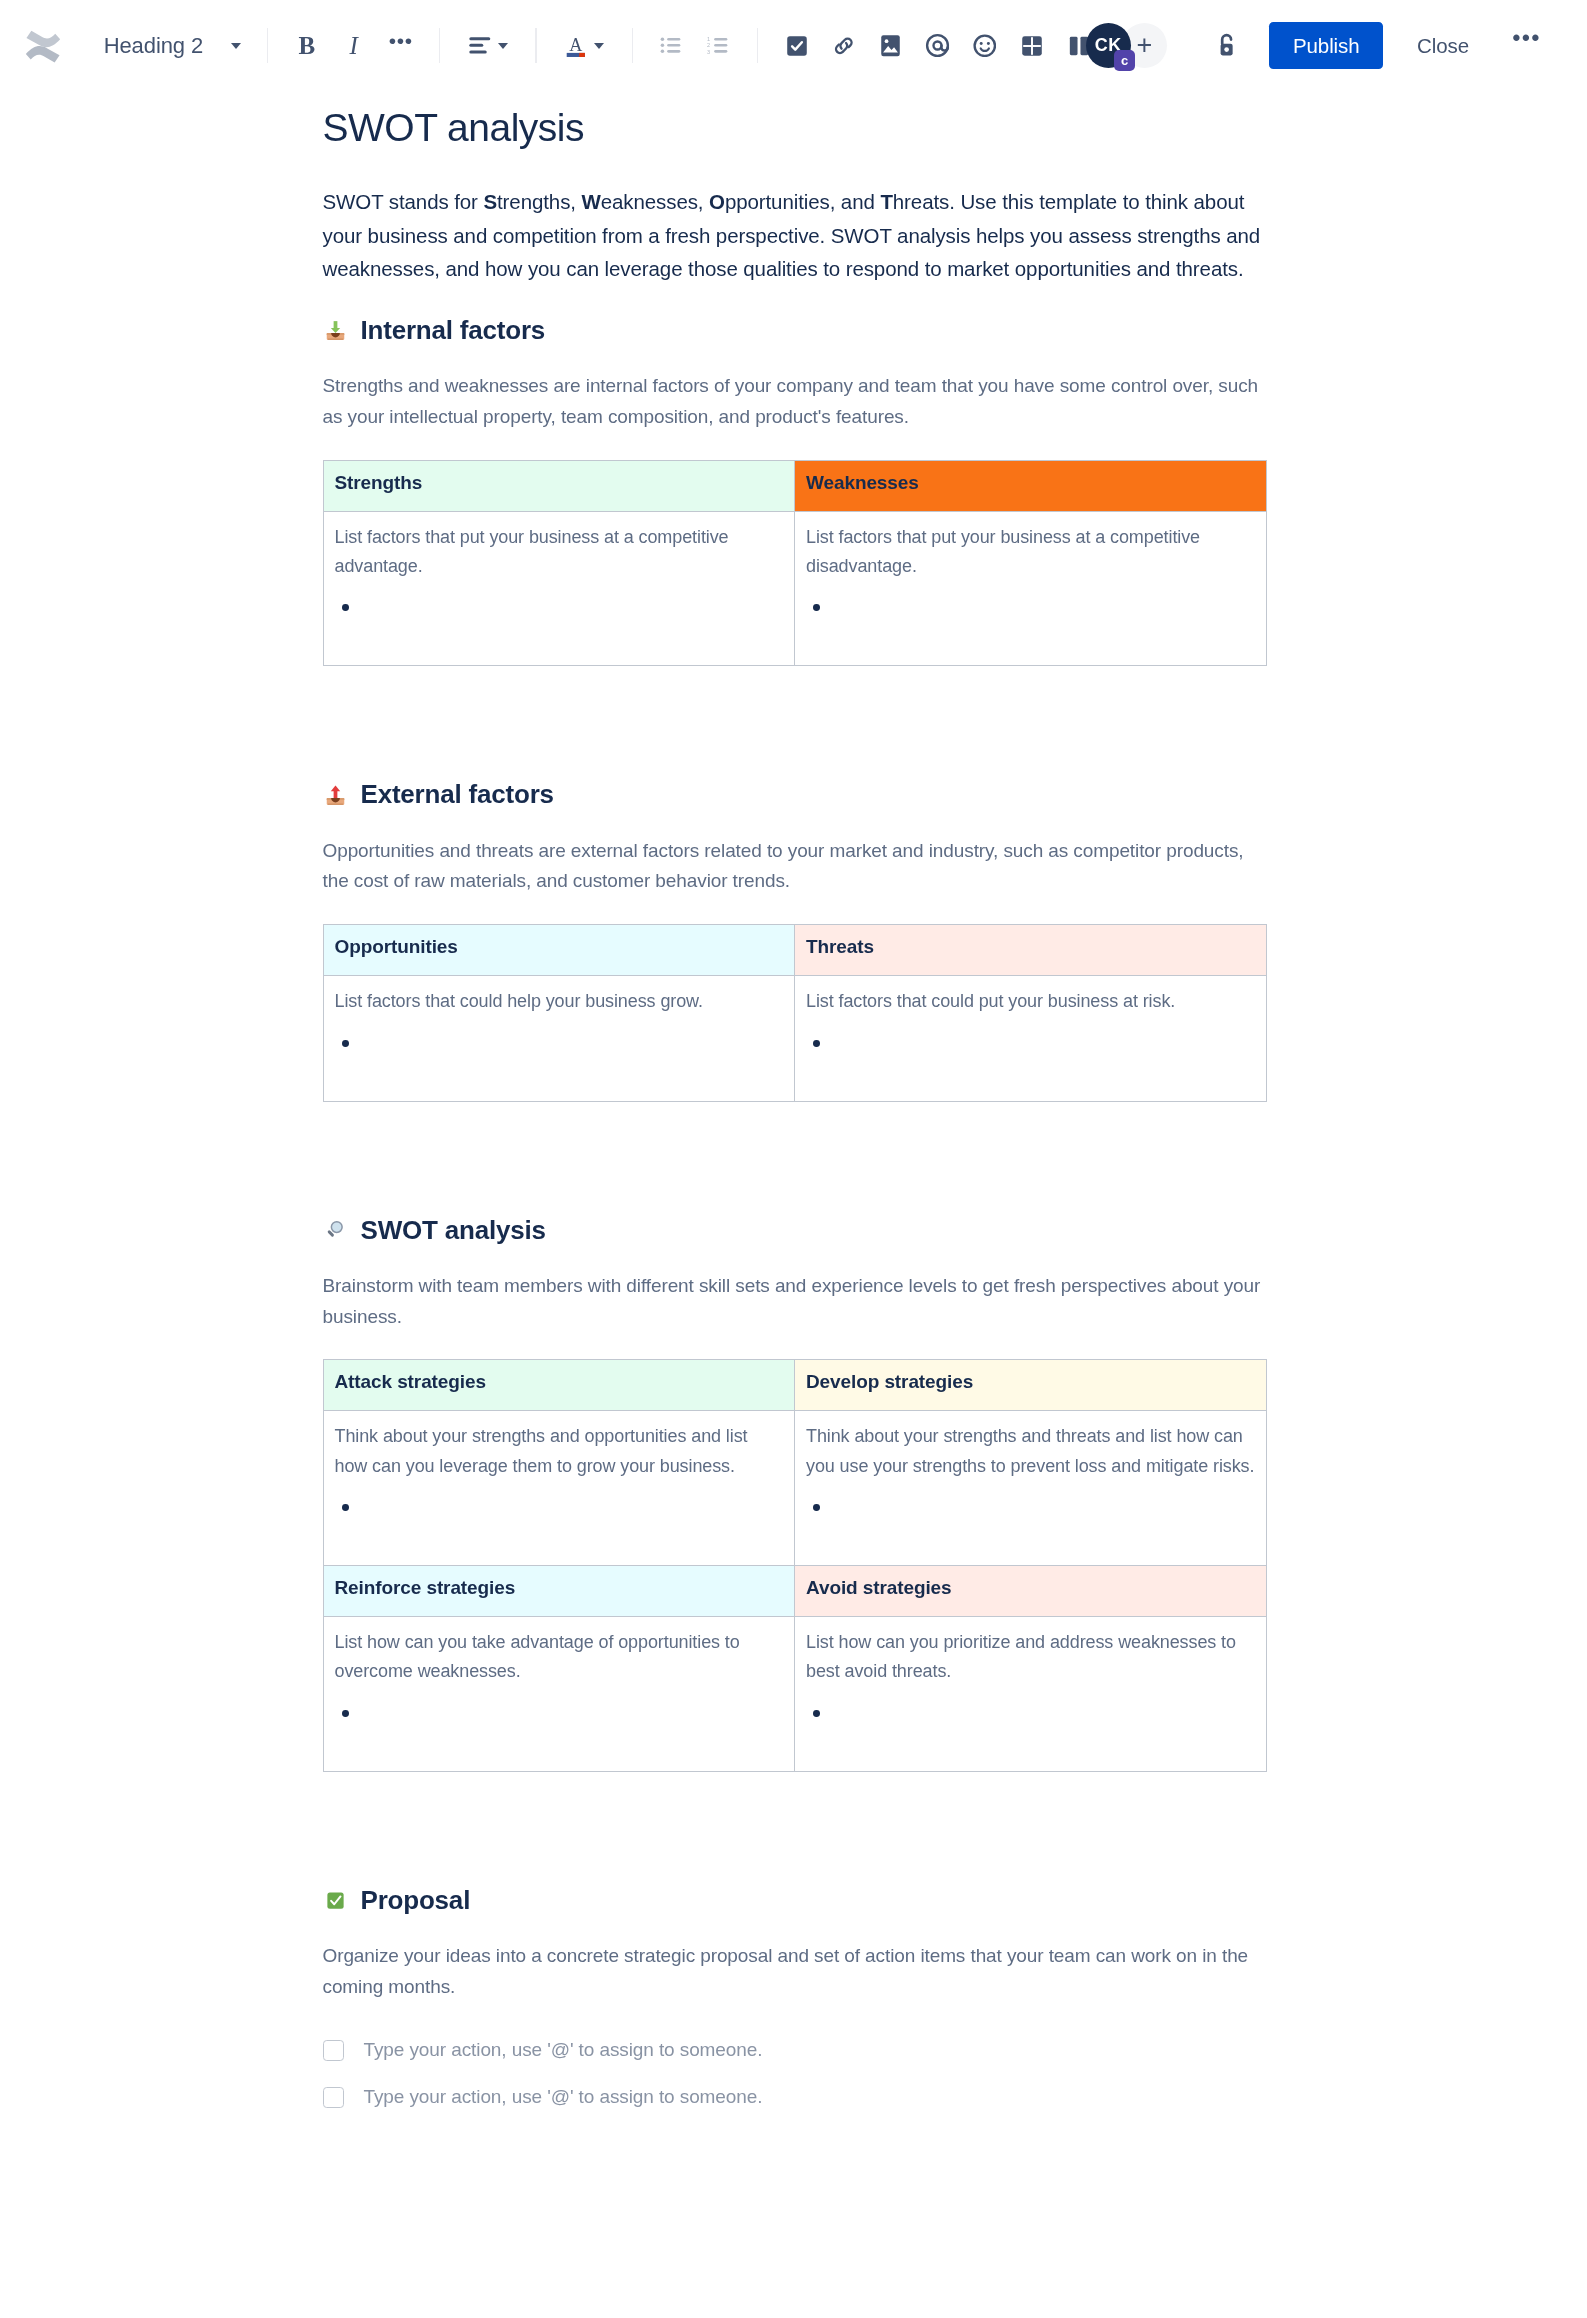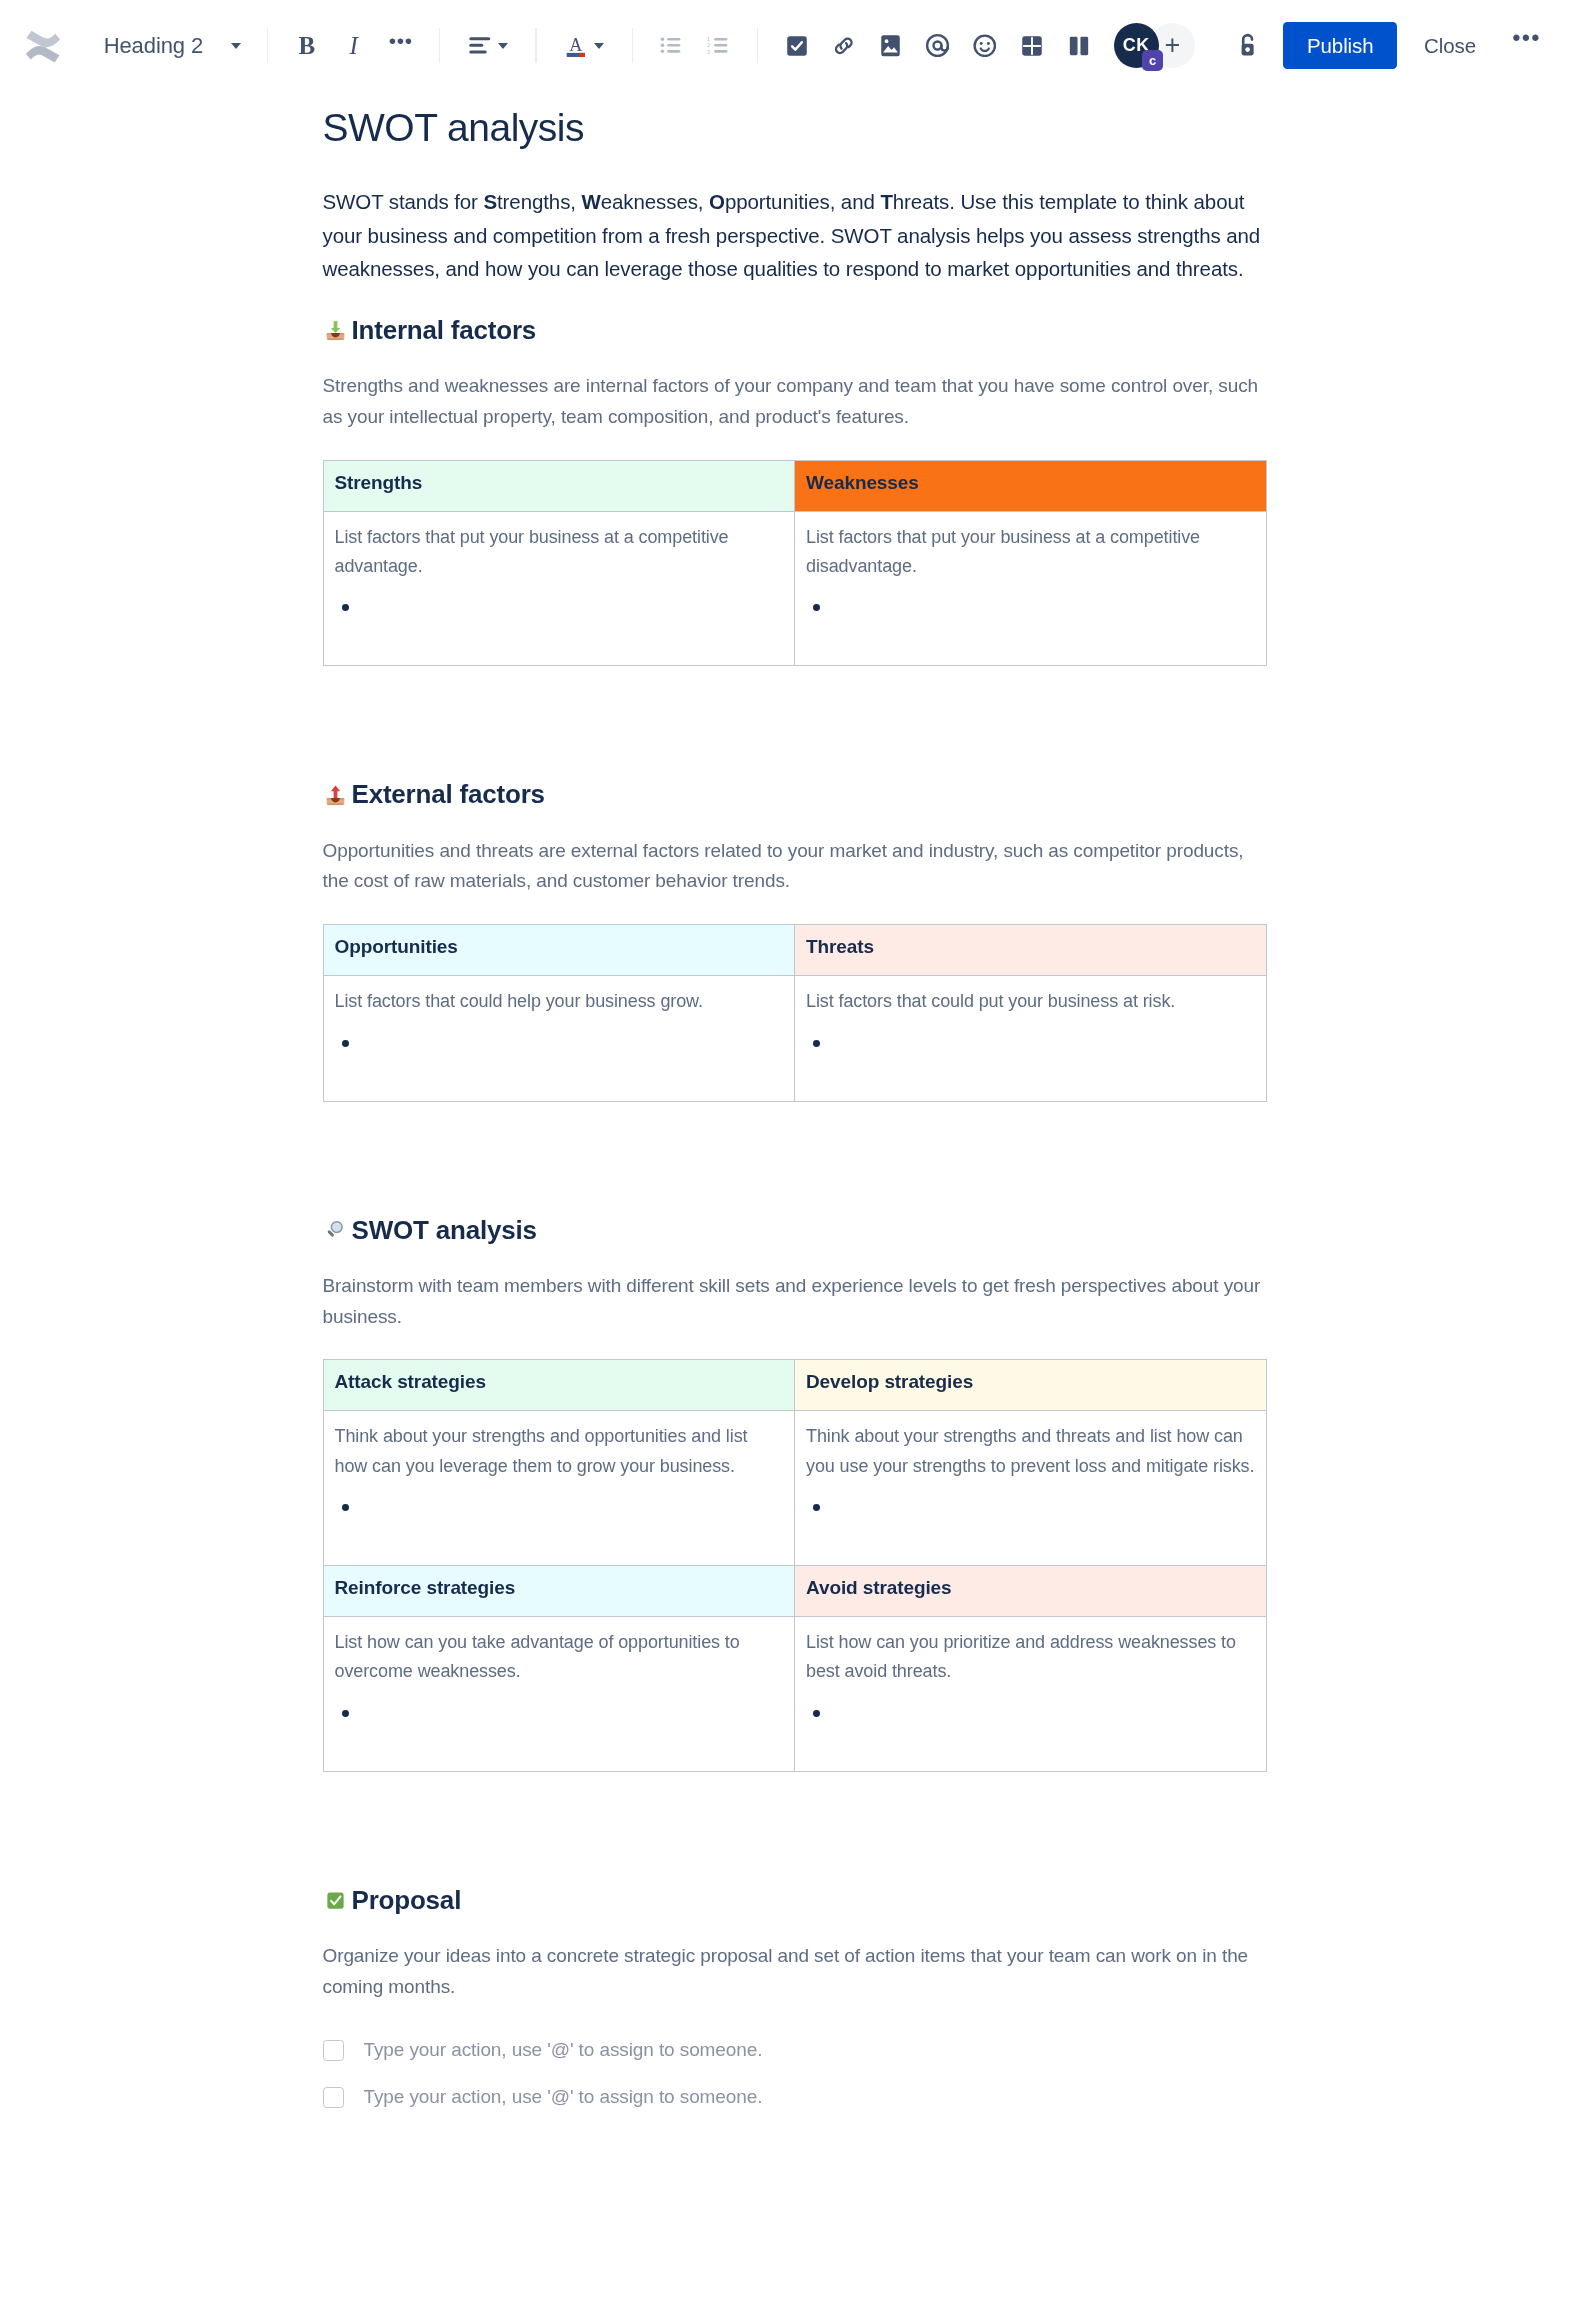--- a/index.html
+++ b/index.html
@@ -16,21 +16,21 @@
     height: 92px;
     width: 100%;
     background: #ffffff;
     display: flex;
     align-items: center;
     padding: 0 38px 0 23.6px;
     border-bottom: 0.6px solid #ffffff;
     position: relative;
   }
   .tb-left { display: flex; align-items: center; flex: 1 1 auto; min-width: 0; }
-  .tb-right { display: flex; align-items: center; flex: 0 0 auto; gap: 1px; }
+  .tb-right { display: flex; align-items: center; flex: 0 0 auto; gap: 8px; }
 
   .logo {
     width: 38px; height: 38px;
     margin-right: 28.5px;
     flex: 0 0 auto;
     position: relative;
   }
   .logo svg { display: block; }
 
   .divider {
@@ -156,21 +156,21 @@
   }
   .intro b { font-weight: bold; }
 
   h2.section {
     font-size: 26px;
     color: #172b4d;
     font-weight: bold;
     letter-spacing: -0.2px;
     display: flex;
     align-items: center;
-    gap: 3px;
+    gap: 12px;
     margin-bottom: 25px;
     line-height: 1.2;
   }
   .emoji { font-size: 23.6px; line-height: 1; display:inline-block; width: 26px; }
   .emoji svg { display:block; }
 
   .section-desc {
     font-size: 19px;
     line-height: 1.62;
     color: #5e6c84;

